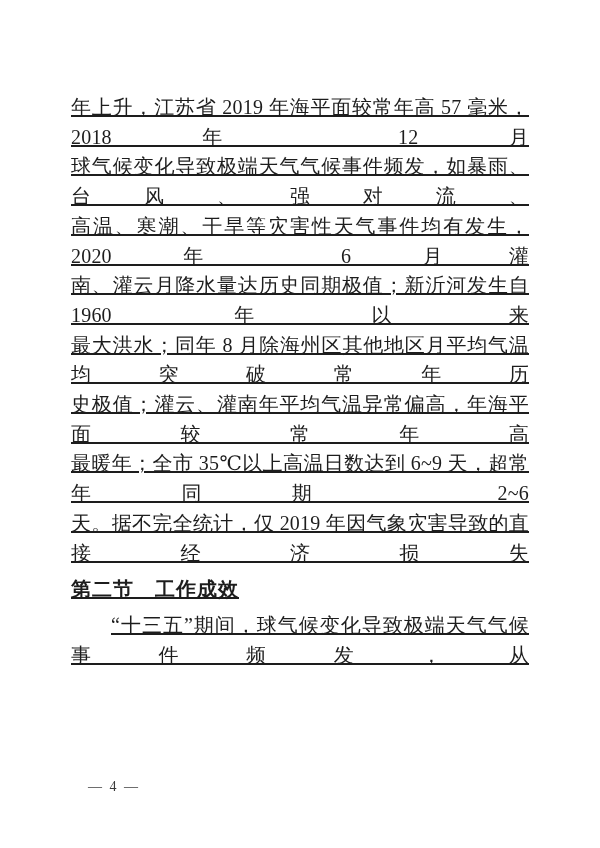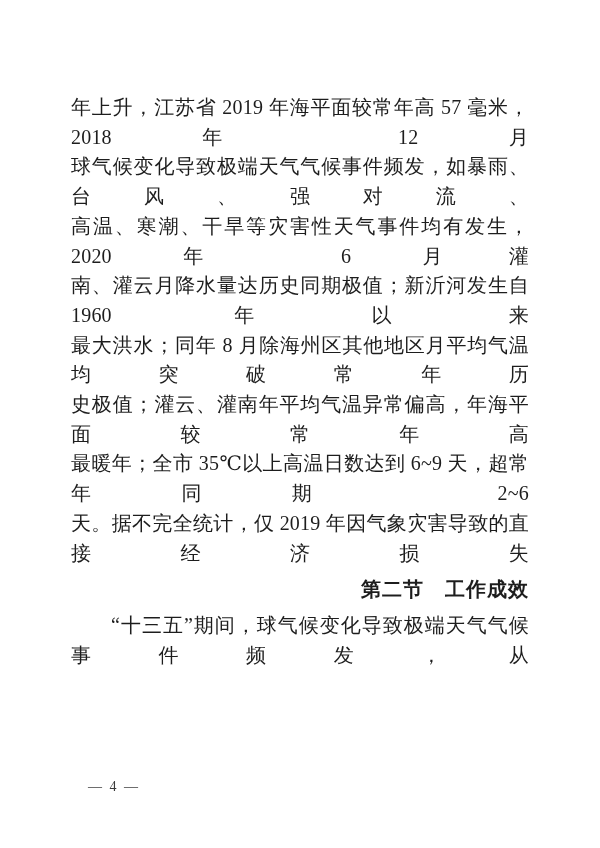--- a/index.html
+++ b/index.html
@@ -10,20 +10,21 @@
   .page {
     position: relative;
     width: 600px;
     height: 848px;
     background: #ffffff;
     box-sizing: border-box;
     padding: 93px 71px 0 71px;
     overflow: hidden;
     color: #1d1d1d;
     font-family: "Liberation Serif", "DejaVu Serif", serif;
+    text-decoration: underline;
   }
   .body-text {
     font-size: 20px;
     line-height: 29.7px;
   }
   .line {
     text-align: justify;
     text-align-last: justify;
     white-space: normal;
     letter-spacing: 0.2px;
@@ -31,21 +32,21 @@
   .line.indent {
     text-indent: 2em;
   }
   .line.last {
     text-align-last: left;
   }
   .section-heading {
     margin-top: 7px;
     font-size: 20px;
     line-height: 29.7px;
-    text-align: right;
+    text-align: left;
     font-weight: bold;
     font-family: "Liberation Sans", "DejaVu Sans", sans-serif;
     letter-spacing: 1px;
   }
   .para-2 {
     margin-top: 6px;
   }
   .page-footer {
     position: absolute;
     left: 88px;

